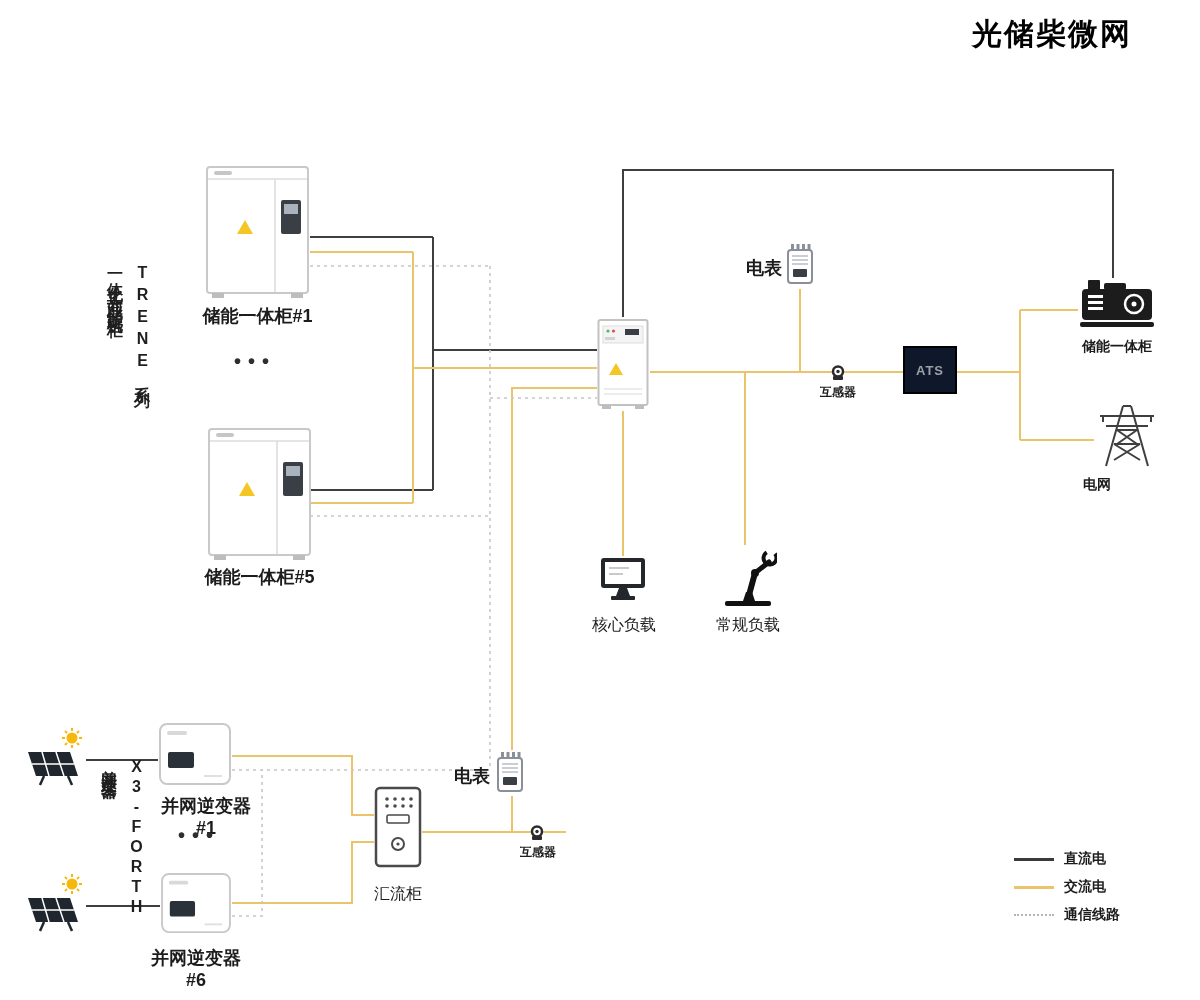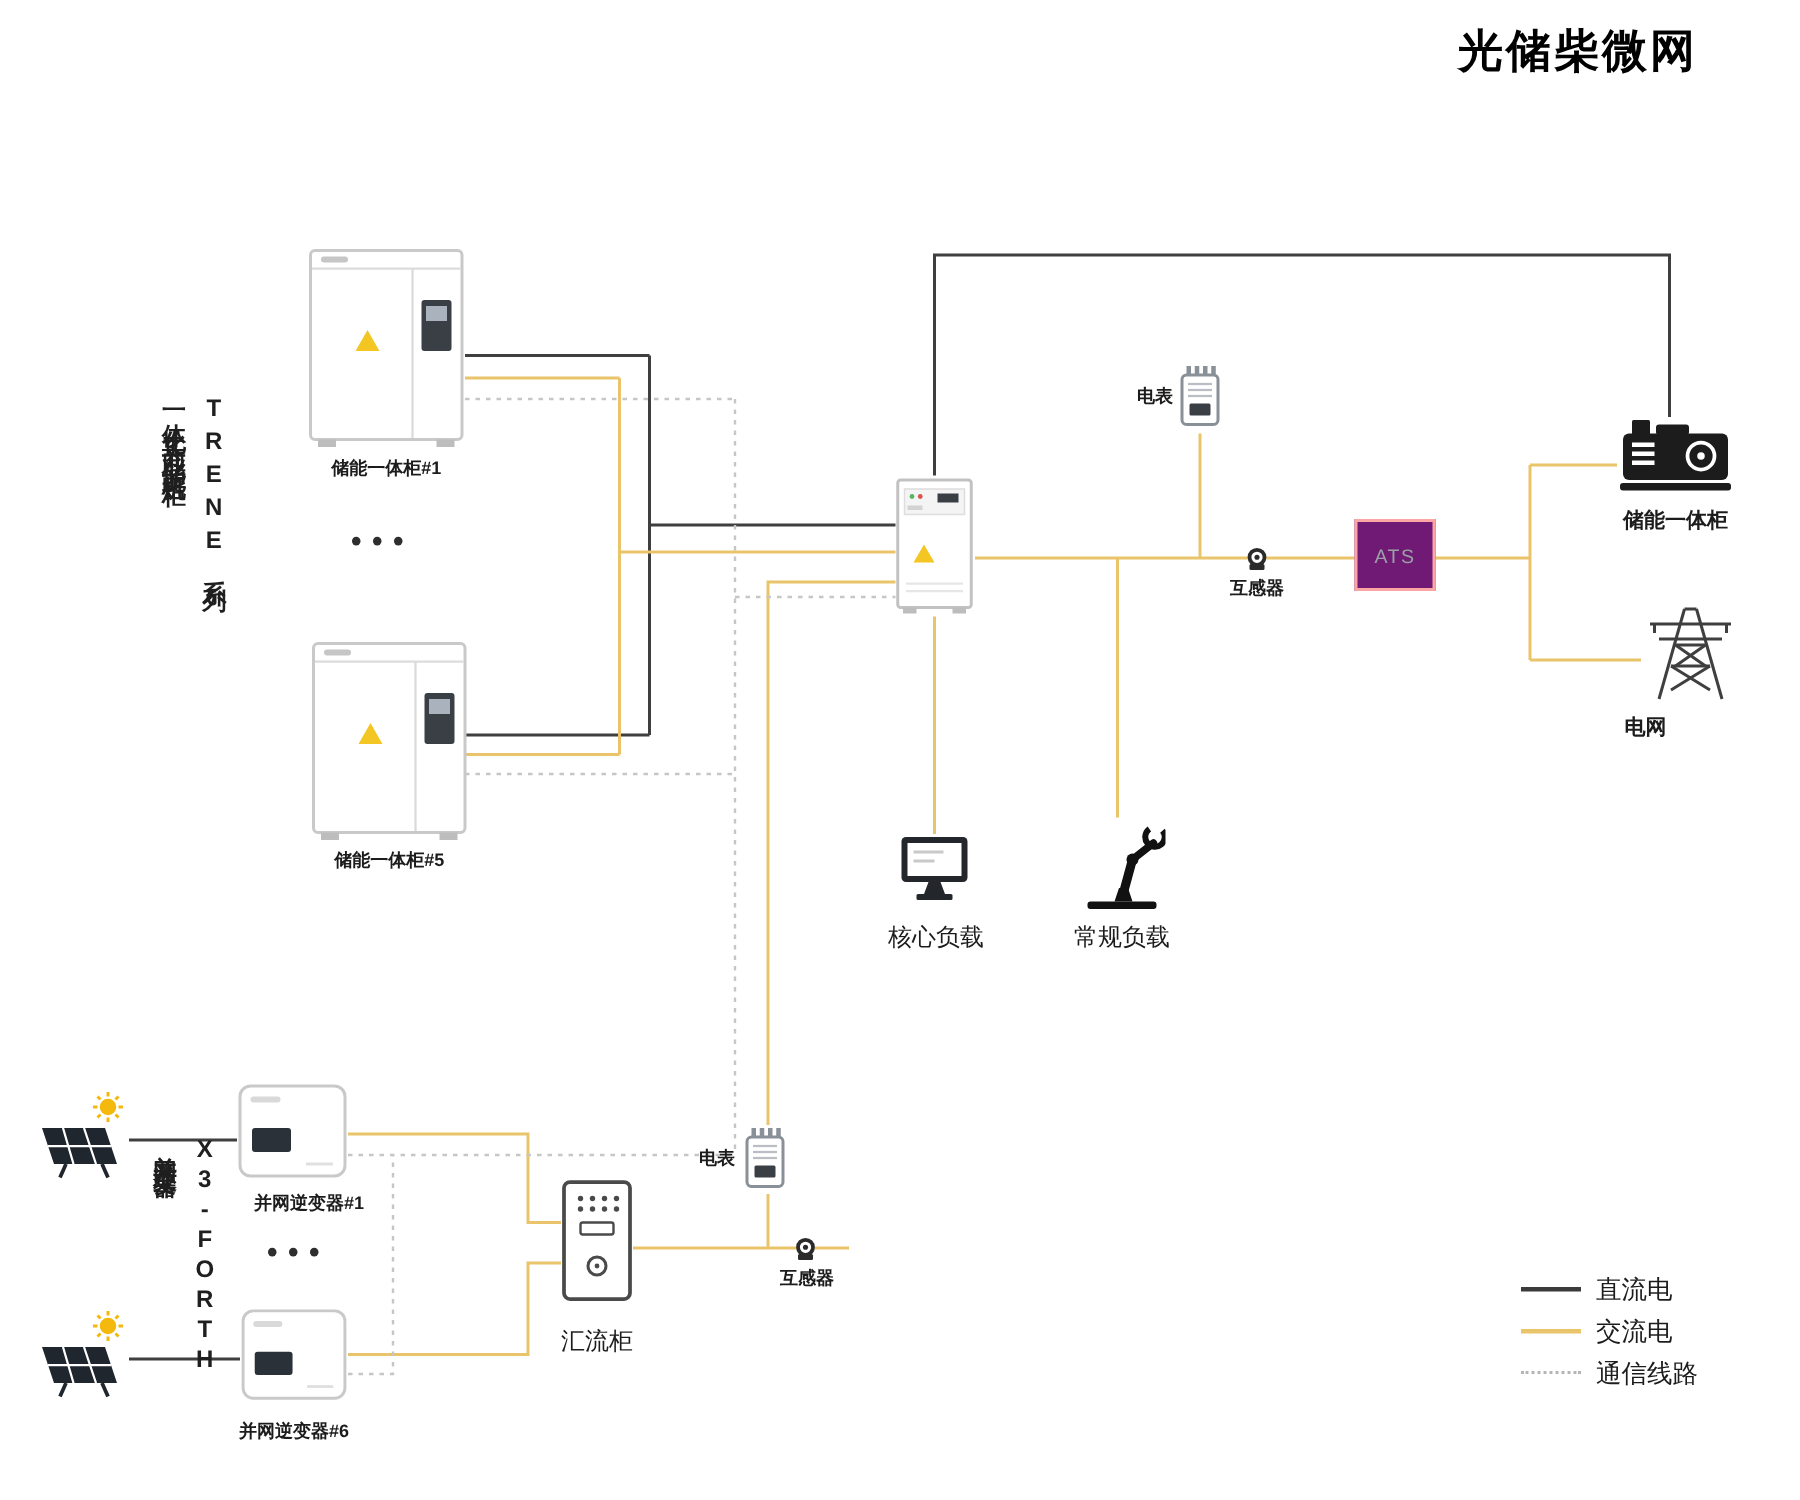--- a/index.html
+++ b/index.html
@@ -7,38 +7,38 @@
   body{font-family:"Liberation Sans","DejaVu Sans",sans-serif;color:#1c1c1c}
   .canvas{position:relative;width:1200px;height:1000px;background:#fff;overflow:hidden}
   .abs{position:absolute}
   .wiring{position:absolute;left:0;top:0;pointer-events:none}
   .w-dc{stroke:#3f3f3f;stroke-width:2;fill:none}
   .w-ac{stroke:#e9c46a;stroke-width:2;fill:none}
   .w-comm{stroke:#c6c6c6;stroke-width:1.6;fill:none;stroke-dasharray:3 4}
   .page-title{position:absolute;right:68px;top:14px;font-size:30px;font-weight:700;letter-spacing:2px;color:#000}
   .label{position:absolute;text-align:center;font-weight:600;color:#1c1c1c}
   .fs12{font-size:12px}
-  .fs13{font-size:12px}
+  .fs13{font-size:18px}
   .fs14{font-size:14px}
   .big{font-size:16px;font-weight:400}
   .right{text-align:right}
   .two-line{line-height:22px;font-size:17px;font-weight:700}
   .dots{position:absolute;font-size:20px;font-weight:700;letter-spacing:7px;color:#2e2e2e}
   .vtext{position:absolute;writing-mode:vertical-rl;text-orientation:upright;color:#1f1f1f;
          font-weight:700;font-size:16px;letter-spacing:5px;line-height:27px}
   .ats{position:absolute;display:flex;align-items:center;justify-content:center;
-       border:2px solid #fca5a5;background:#701a75;color:#9aa0a6;font-weight:400;
+       border:2px solid #000000;background:#0f172a;color:#9aa0a6;font-weight:700;
        font-size:13px;letter-spacing:1px}
   .legend{position:absolute}
   .legend-row{display:flex;align-items:center;gap:10px;height:28px}
   .ls{display:inline-block;width:40px;height:0}
   .ls-dc{border-top:3px solid #3b3b3b}
   .ls-ac{border-top:3px solid #e9c46a}
   .ls-comm{border-top:2px dotted #b5b5b5}
-  .legend-label{font-size:17px;font-weight:400;color:#1c1c1c}
+  .legend-label{font-size:14px;font-weight:700;color:#1c1c1c}
 </style>
 </head>
 <body>
 
 <div class="canvas">
 
   <svg class="wiring" width="1200" height="1000" viewBox="0 0 1200 1000">
     <g>
       <path class="w-dc" d="M623 317 V170 H1113 V278"></path>
       <path class="w-dc" d="M310 237 H433 M433 237 V490 M310 490 H433 M433 350 H597"></path>

